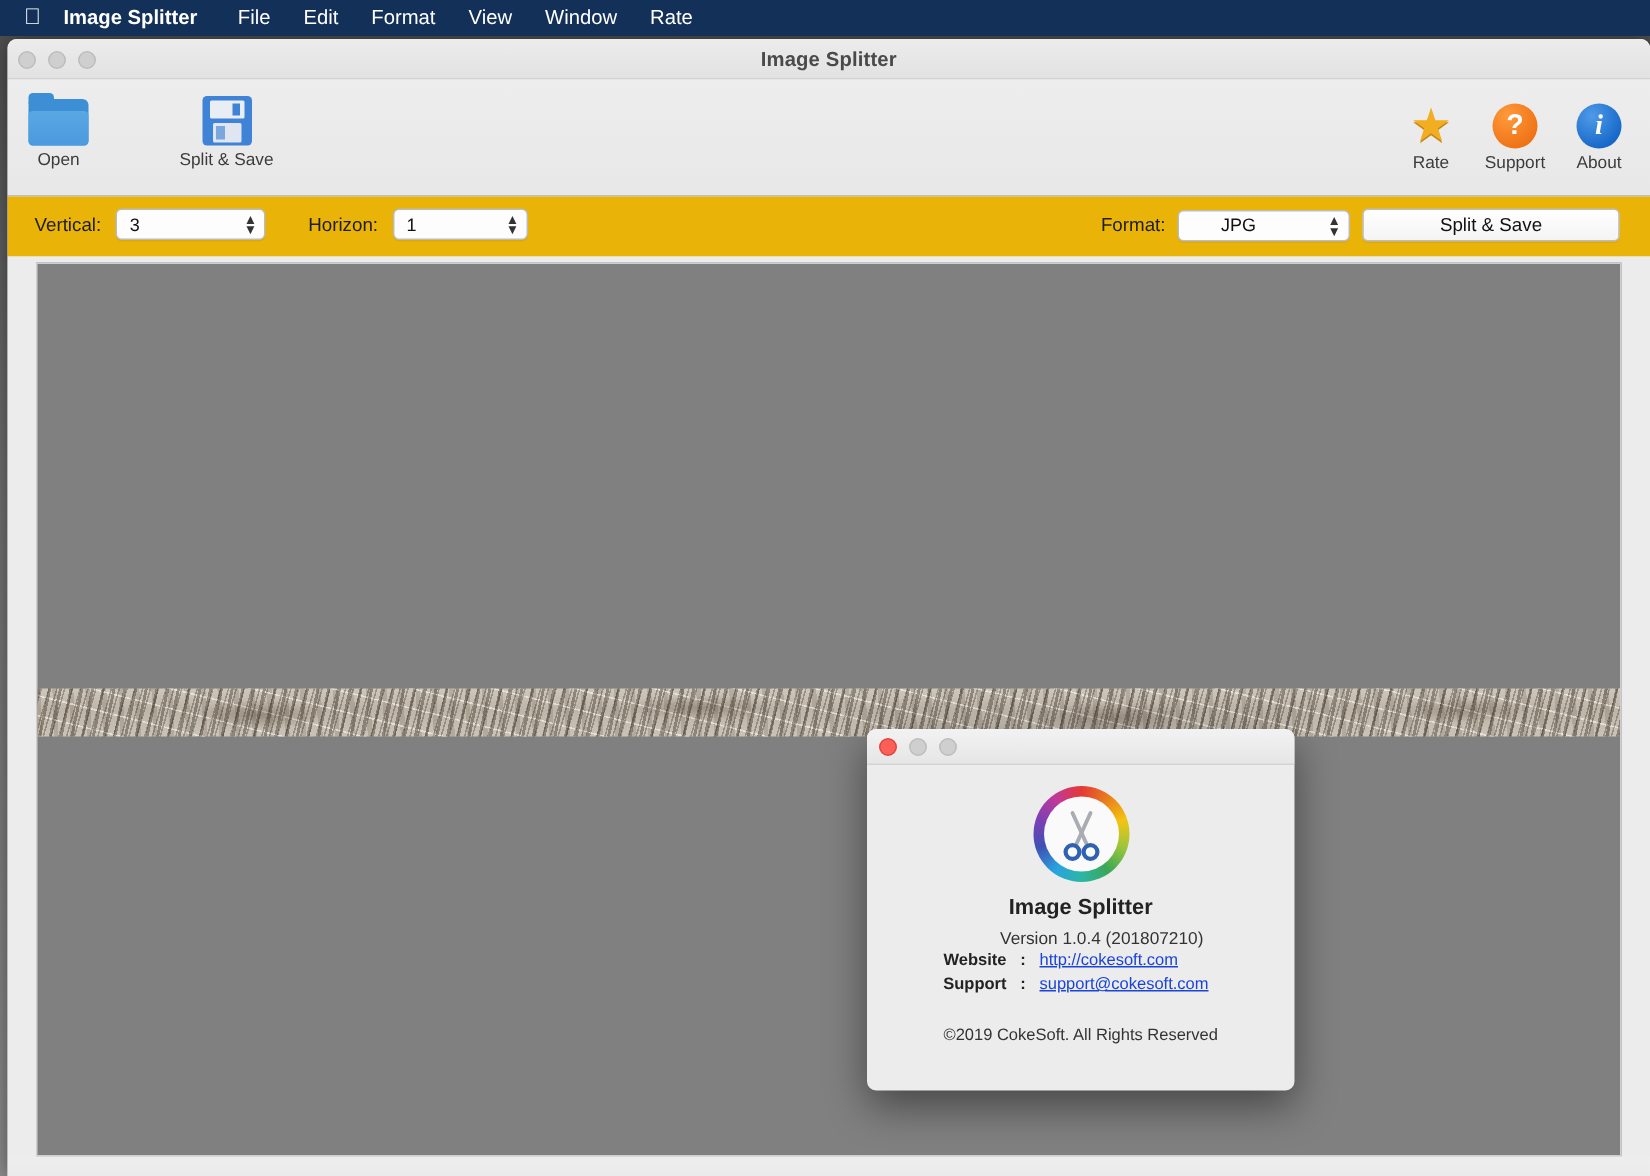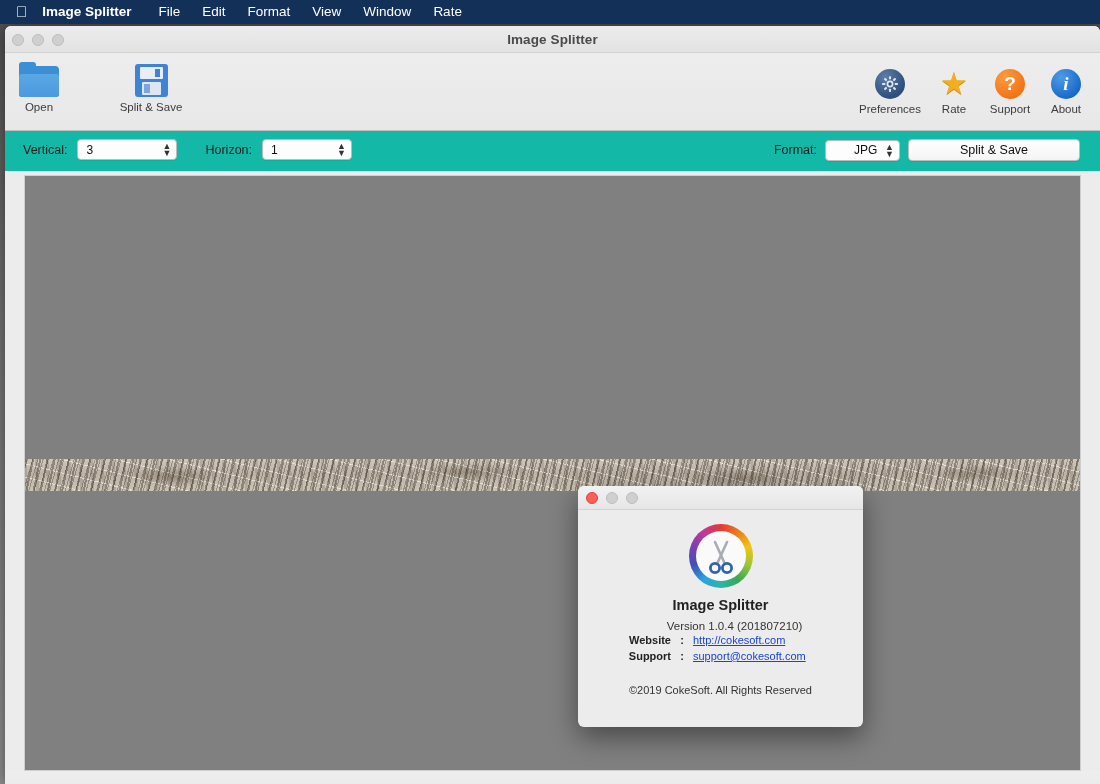--- a/index.html
+++ b/index.html
@@ -99,33 +99,33 @@
   .circ { width: 30px; height: 30px; border-radius: 50%; position: relative;
           display: flex; align-items: center; justify-content: center;
           color: #fff; font-weight: bold; }
   .circ.gear { background: radial-gradient(circle at 34% 28%, #5f7ea8, #2d4f7c 70%); }
   .circ.help { background: radial-gradient(circle at 34% 28%, #ff9a3c, #ef7216 75%); font-size: 19px; }
   .circ.info { background: radial-gradient(circle at 34% 28%, #4f9ae8, #1668c8 75%);
                font-size: 19px; font-family: "Liberation Serif", serif; font-style: italic; }
   .star { font-size: 31px; color: #f2ae20; line-height: 30px; text-shadow: 0 1px 0 #c9871a; }
 
   
-  .optbar { position: relative; height: 40px; background: #14b8a6; }
+  .optbar { position: relative; height: 40px; background: #eab308; }
   .opt-left { position: absolute; left: 18px; top: 8px; display: flex; align-items: center; gap: 10px; }
   .opt-right { position: absolute; right: 20px; top: 8px; display: flex; align-items: center; gap: 8px; }
   .opt-lab { font-size: 12.5px; color: #1d1d1d; }
   .combo {
     position: relative; height: 21px; background: #fdfdfd;
     border: 1px solid #bcbcbc; border-radius: 4px;
     font-size: 12px; color: #111; display: flex; align-items: center;
     padding: 0 20px 0 8px; box-shadow: 0 1px 0 rgba(0,0,0,0.05);
   }
   .combo.w-vert { width: 100px; }
   .combo.w-horiz { width: 90px; }
-  .combo.w-format { width: 75px; padding-left: 28px; }
+  .combo.w-format { width: 115px; padding-left: 28px; }
   .combo .chev { position: absolute; right: 5px; top: 3px; font-size: 9px; line-height: 7px; color: #333; }
   .combo .chev span { display: block; }
   .split-btn {
     width: 172px; height: 22px; background: linear-gradient(180deg,#ffffff,#f4f4f4);
     border: 1px solid #bdbdbd; border-radius: 4px;
     font-size: 12.5px; color: #111; display: flex; align-items: center; justify-content: center;
     box-shadow: 0 1px 0 rgba(0,0,0,0.05);
   }
 
   
@@ -235,41 +235,20 @@
             <div class="floppy">
                 <div class="slot"></div>
                 <div class="label"></div>
               </div>
           </div>
           <div class="tb-label">Split &amp; Save</div>
         </div>
       </div>
 
       <div class="tb-right">
-        <div class="tb-btn wide">
-          <div class="tb-ico">
-            <div class="circ gear">
-              <svg width="18" height="18" viewBox="0 0 24 24" aria-hidden="true">
-                <g fill="#dfe7f2">
-                  <circle cx="12" cy="12" r="4.6"></circle>
-                  <rect x="10.7" y="1.5" width="2.6" height="4.2" rx="0.7"></rect>
-                  <rect x="10.7" y="18.3" width="2.6" height="4.2" rx="0.7"></rect>
-                  <rect x="1.5" y="10.7" width="4.2" height="2.6" rx="0.7"></rect>
-                  <rect x="18.3" y="10.7" width="4.2" height="2.6" rx="0.7"></rect>
-                  <rect x="10.7" y="1.5" width="2.6" height="4.2" rx="0.7" transform="rotate(45 12 12)"></rect>
-                  <rect x="10.7" y="18.3" width="2.6" height="4.2" rx="0.7" transform="rotate(45 12 12)"></rect>
-                  <rect x="1.5" y="10.7" width="4.2" height="2.6" rx="0.7" transform="rotate(45 12 12)"></rect>
-                  <rect x="18.3" y="10.7" width="4.2" height="2.6" rx="0.7" transform="rotate(45 12 12)"></rect>
-                </g>
-                <circle cx="12" cy="12" r="2.2" fill="#2d4f7c"></circle>
-              </svg>
-            </div>
-          </div>
-          <div class="tb-label">Preferences</div>
-        </div>
 
         <div class="tb-btn">
           <div class="tb-ico">
             <div class="star">★</div>
           </div>
           <div class="tb-label">Rate</div>
         </div>
 
         <div class="tb-btn">
           <div class="tb-ico">

